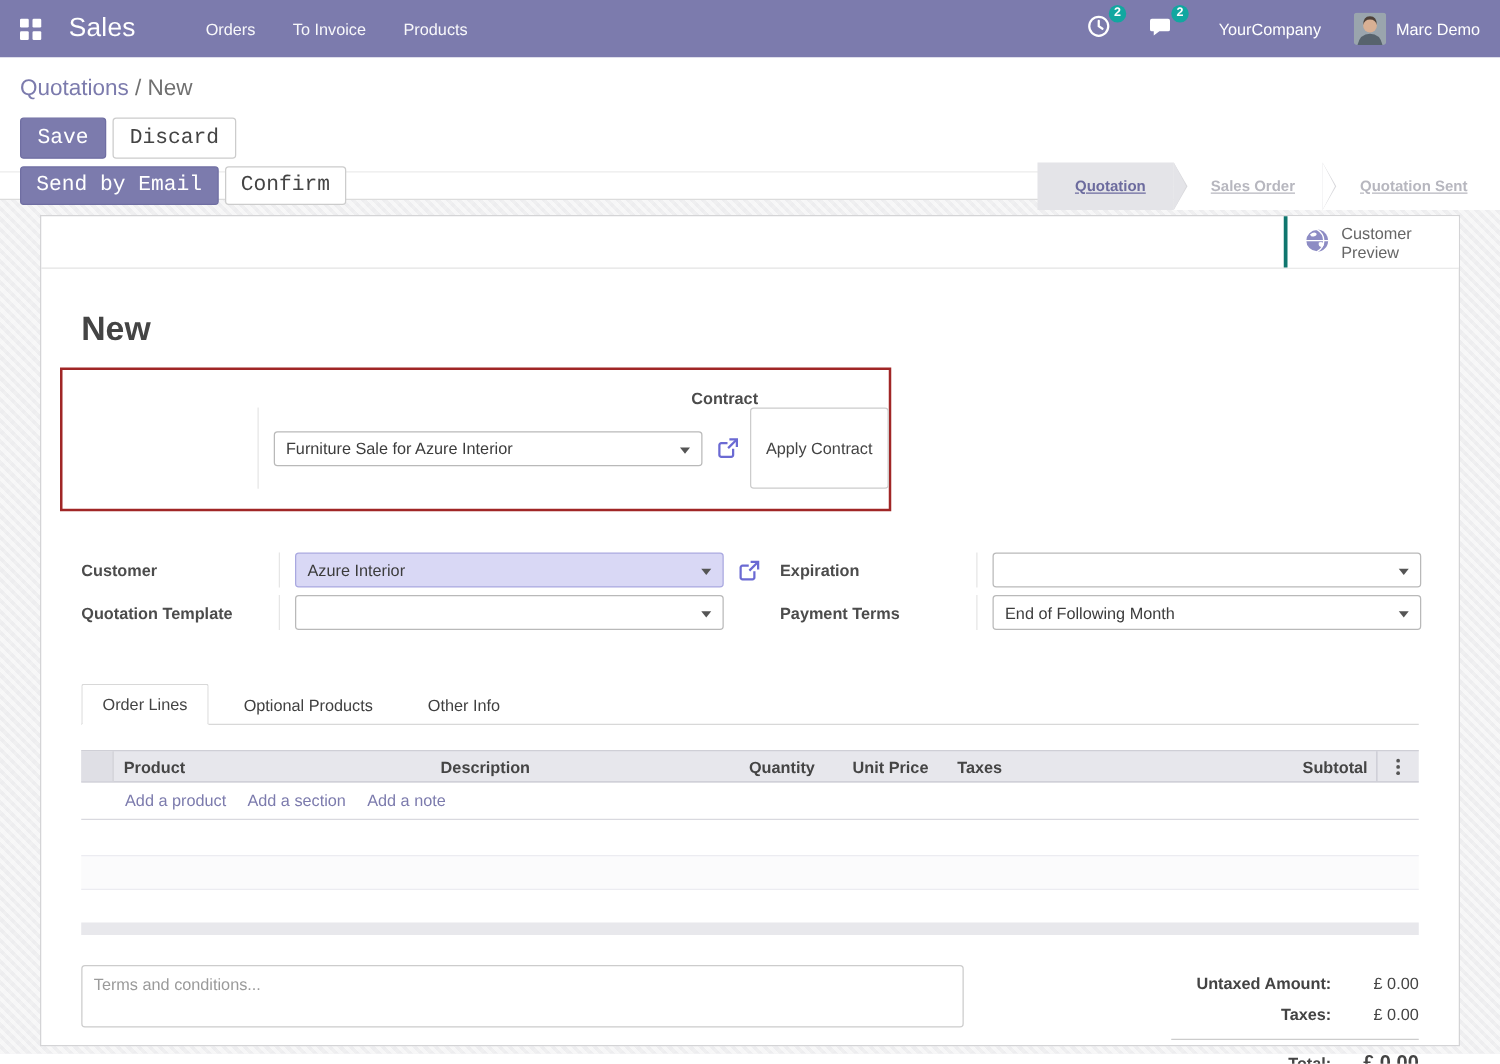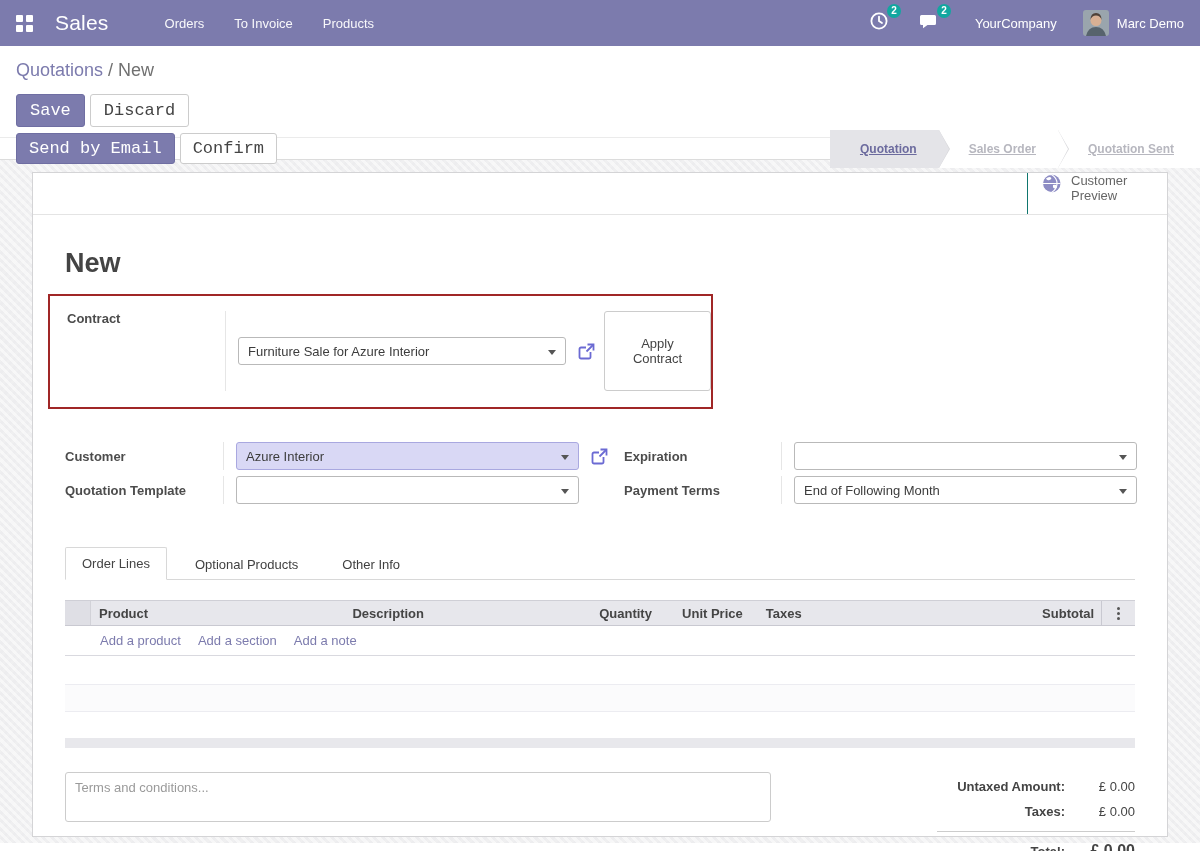--- a/index.html
+++ b/index.html
@@ -42,33 +42,33 @@
   .stage:last-child { padding-right:26px; }
 
   
   .content { height:683px; padding:12px 32px 0;
     background:
       repeating-linear-gradient(45deg, rgba(255,255,255,.5) 0 3px, rgba(0,0,0,0) 3px 6px),
       repeating-linear-gradient(-45deg, rgba(240,240,241,.8) 0 3px, rgba(0,0,0,0) 3px 6px),
       #ededef; }
   .sheet { background:#fff; border:1px solid #d4d4d6; height:665px; position:relative; }
   .sheet-header { height:42px; border-bottom:1px solid #e4e4e4; display:flex; justify-content:flex-end; }
-  .preview-btn { width:140px; border-left:1px solid #0f766e; display:flex; padding-left:13px; gap:9px; font-size:13px; color:#666; line-height:15px; cursor:pointer; background:#fff; }
+  .preview-btn { width:140px; border-left:3px solid #0f766e; display:flex; align-items:center; padding-left:13px; gap:9px; font-size:13px; color:#666; line-height:15px; cursor:pointer; background:#fff; }
   .sheet-body { padding:0 32px; }
   .doc-title { font-size:27px; font-weight:bold; color:#444; margin-top:33px; }
 
   .flabel { width:158px; font-size:13px; font-weight:bold; color:#4c4c4c; flex-shrink:0; }
   .fieldsep { border-left:1px solid #e6e6e6; padding-left:12px; display:flex; align-items:center; }
   .select { width:343px; height:28px; background:#fff; border:1px solid #b9b9b9; border-radius:3px; display:flex; align-items:center; padding:0 24px 0 9px; font-size:13px; color:#3c3c3c; position:relative; cursor:pointer; }
   .select .caret { position:absolute; right:9px; top:12px; width:0; height:0; border-left:4px solid transparent; border-right:4px solid transparent; border-top:5px solid #555; }
   .select.sel-purple { background:#d9d8f5; border-color:#a9a8e0; }
   .ext-link { width:17px; height:17px; margin:0 9px 0 12px; cursor:pointer; flex-shrink:0; }
 
   .contract-box { border:2px solid #a02626; margin:15px 0 0 -17px; width:665px; padding:15px 0 16px 17px; }
-  .contract-row { display:flex; align-items:flex-start; }
+  .contract-row { display:flex; align-items:flex-end;flex-direction:column; }
   .apply-btn { border:1px solid #ccc; background:#fff; border-radius:3px; font-size:13px; color:#444; padding:24px 12px; cursor:pointer; font-family:inherit; }
 
   .fields-grid { display:flex; margin-top:33px; }
   .fcol { display:flex; flex-direction:column; }
   .frow { display:flex; align-items:center; height:28px; margin-bottom:6px; }
   .fcol-right { margin-left:7px; }
   .fcol-right .flabel { width:157px; }
 
   
   .tabs { display:flex; margin-top:37px; border-bottom:1px solid #d8d8d8; align-items:flex-end; }

